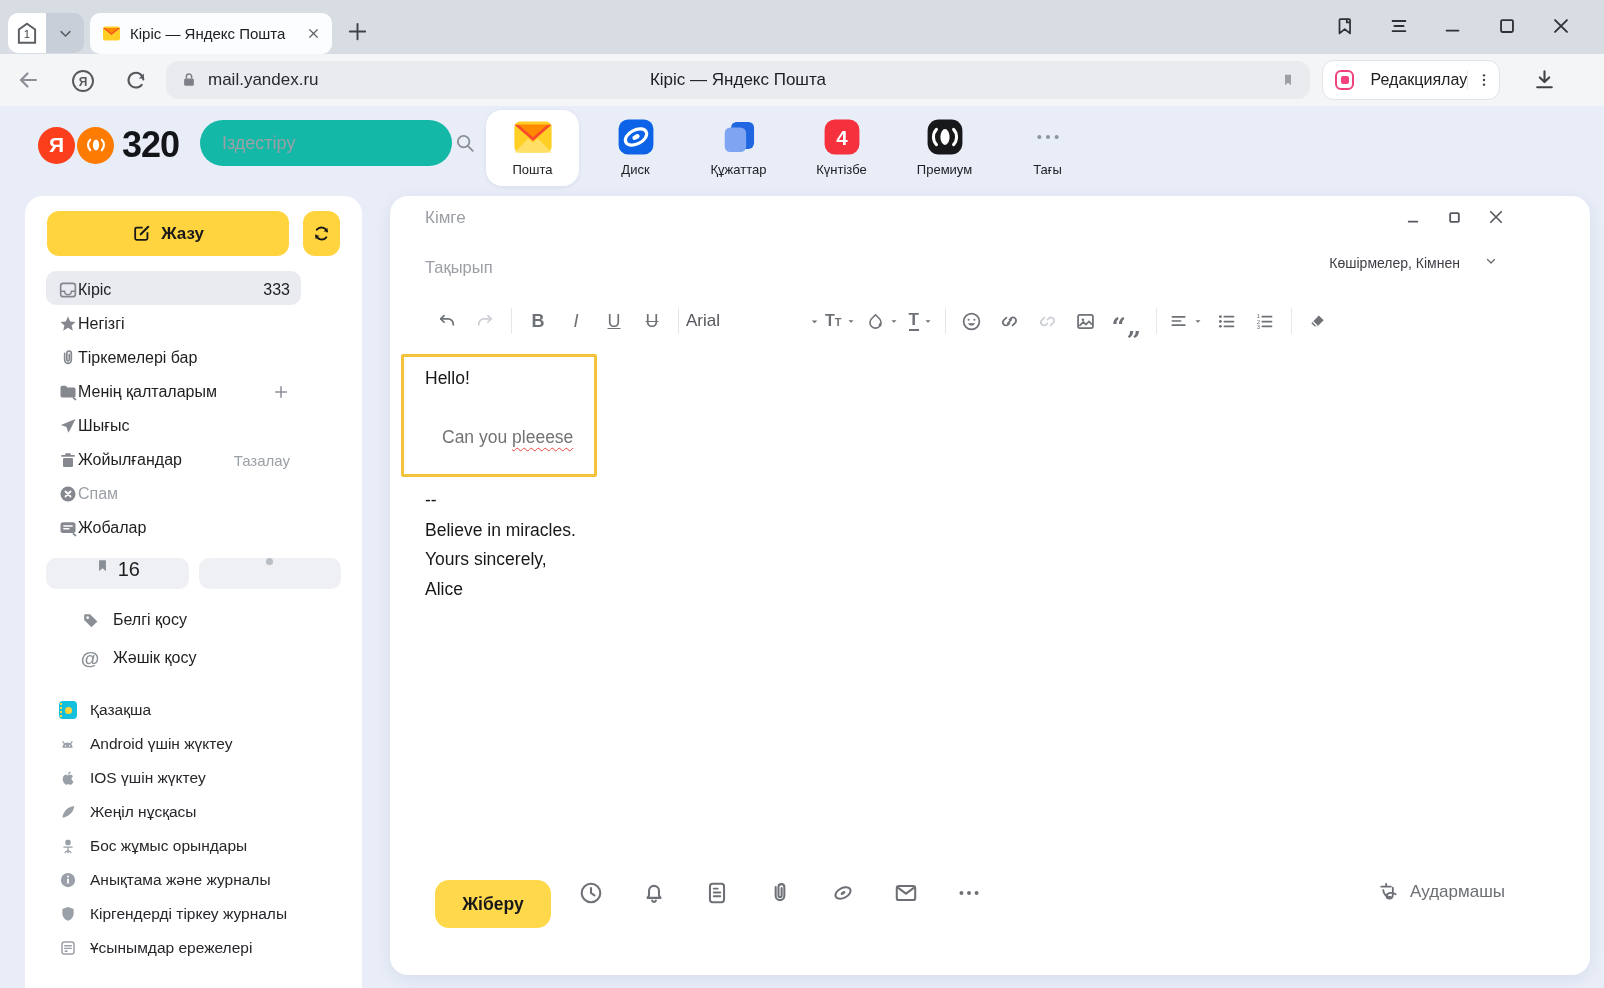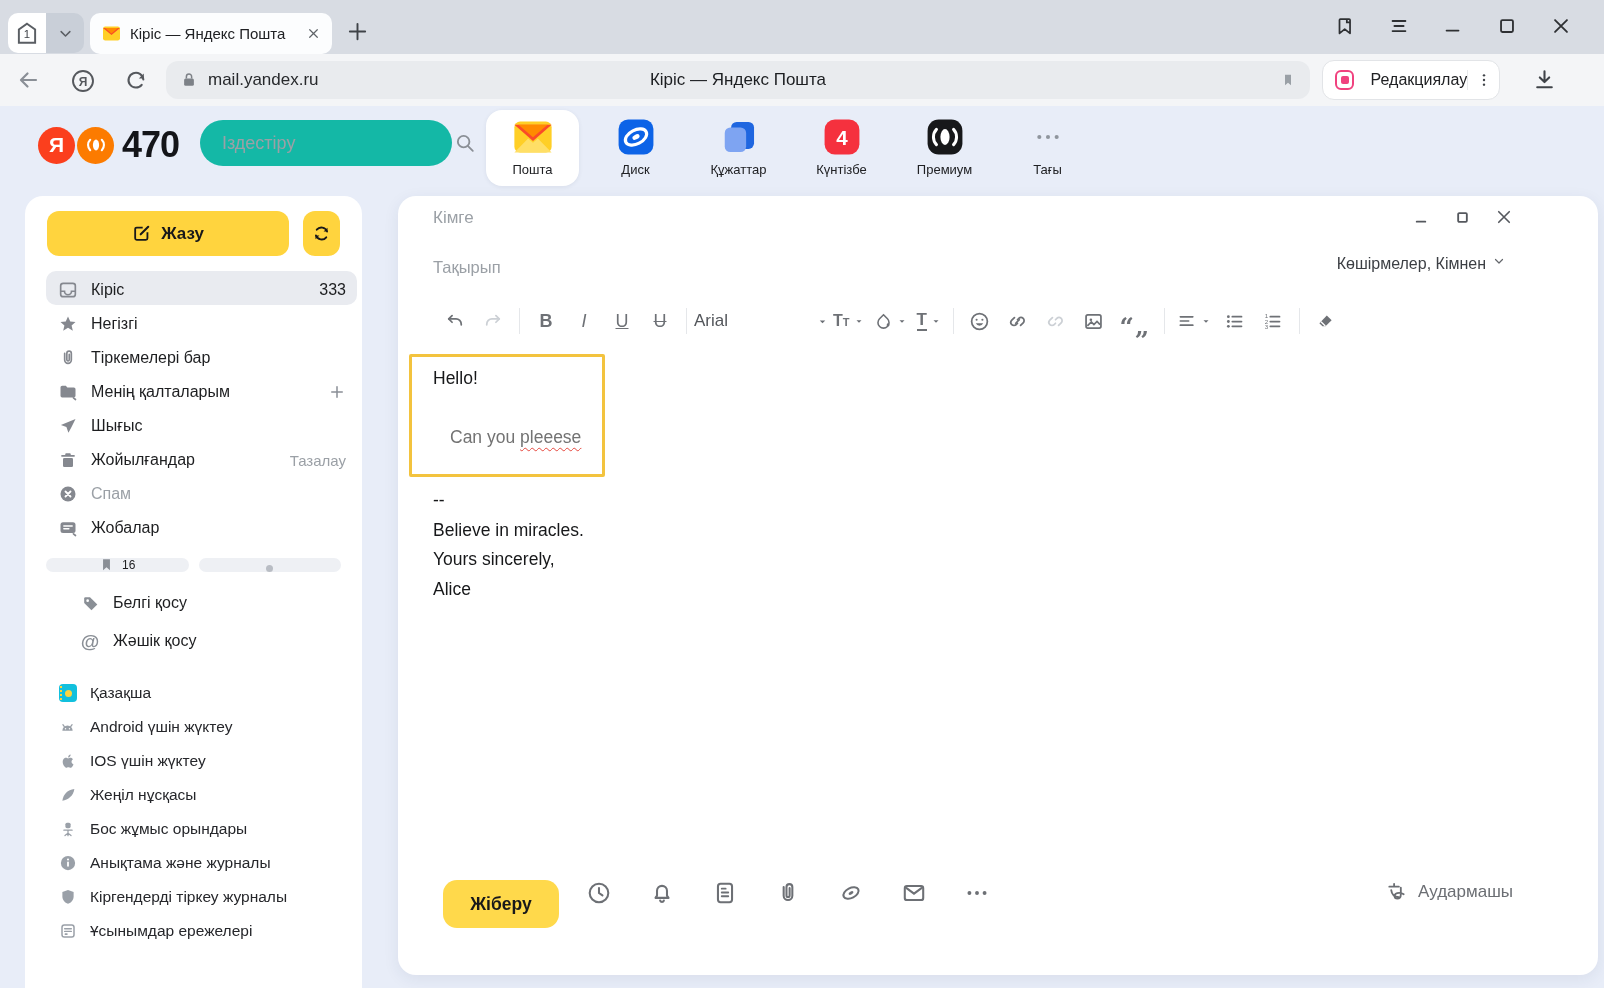--- a/index.html
+++ b/index.html
@@ -53,47 +53,47 @@
   .sq40 { width:40px; height:40px; display:flex; align-items:center; justify-content:center; }
   .gear { position:absolute; left:1429px; top:130px; }
   .avatar { position:absolute; left:1482px; top:118px; width:46px; height:46px; border-radius:50%; overflow:hidden; background:#eef1fa; }
 
   
   .sidebar { position:absolute; left:25px; top:196px; width:337px; height:792px; background:#fff; border-radius:18px 18px 0 0; }
   .compose-row { display:flex; gap:14px; padding:15px 22px 0 22px;text-align:right; }
   .btn-compose { flex:1; height:45px; background:#ffd43e; border-radius:12px; display:flex; align-items:center; justify-content:center; gap:10px; font-size:17px; font-weight:700; color:#18181a; cursor:pointer; }
   .btn-refresh { width:37px; height:45px; background:#ffd43e; border-radius:12px; display:flex; align-items:center; justify-content:center; cursor:pointer; }
   .folders { margin:15px 5px 0 21px; }
-  .frow { height:34px; display:flex; align-items:center; gap:13px; padding:4px 11px 0 12px; border-radius:10px; font-size:16px; color:#1d1e20; width:311px; }
+  .frow { height:34px; display:flex; align-items:center; padding:4px 11px 0 12px; border-radius:10px; font-size:16px; color:#1d1e20; width:255px; }
   .frow.active { background:#e9ebf0; }
   .frow .fico { width:20px; color:#85888f; display:flex; }
   .fcount { margin-left:auto; font-size:16px; color:#1d1e20; }
   .faction { margin-left:auto; font-size:15px; color:#9ba0a6; }
   .fplus { margin-left:auto; display:flex; color:#8a8f96; }
   .frow.muted { color:#9ba0a6; }
   .pills { display:flex; gap:10px; margin:15px 21px 0 21px; }
-  .pill { flex:1; height:14px; background:#eef0f4; border-radius:10px; display:flex; align-items:flex-end; justify-content:center; gap:8px; font-size:12px; color:#1d1e20; }
+  .pill { flex:1; height:31px; background:#eef0f4; border-radius:10px; display:flex; align-items:flex-start; justify-content:center; gap:8px; font-size:20px; color:#1d1e20; }
   .pill-dot { width:7px; height:7px; border-radius:50%; background:#b9bdc4; }
   .sactions { margin-top:12px; }
   .arow { height:38px; display:flex; align-items:center; gap:13px; padding-left:55px; font-size:16px; color:#1d1e20; }
   .arow .fico { width:20px; color:#8a8f96; display:flex; justify-content:center; }
   .at-glyph { font-size:19px; font-weight:600; color:#8a8f96; line-height:1; }
   .sfooter { margin-top:16px; }
   .srow { height:34px; display:flex; align-items:center; gap:13px; padding-left:33px; font-size:15.5px; color:#26272b; }
   .srow .fico { width:19px; color:#9aa0a8; display:flex; justify-content:center; }
   .kzflag { width:18px; height:18px; border-radius:4px; background:#12c0dd; position:relative; overflow:hidden; }
   .kzflag:before { content:""; position:absolute; left:50%; top:50%; width:7px; height:7px; margin:-3.5px 0 0 -2.5px; border-radius:50%; background:#ffd families43e; background:#ffd43e; }
   .kzflag:after { content:""; position:absolute; left:1.5px; top:2px; bottom:2px; width:2px; background:repeating-linear-gradient(#ffd43e 0 2px, transparent 2px 4px); }
 
   
-  .composewin { position:absolute; left:390px; top:196px; width:1200px; height:779px; background:#fff; border-radius:18px; box-shadow:0 4px 16px rgba(40,50,90,.08);margin-left:8px; }
+  .composewin { position:absolute; left:390px; top:196px; width:1200px; height:779px; background:#fff; border-radius:18px; box-shadow:0 4px 16px rgba(40,50,90,.08); }
   .to-field { position:absolute; left:35px; top:8px; width:620px; height:28px; font-size:17px; color:#26282b; }
   .subject-field { position:absolute; left:35px; top:57px; width:620px; height:28px; font-size:16.5px; color:#26282b; }
   .cwin-controls { position:absolute; top:12px; right:85px; display:flex; gap:26px; align-items:center; color:#55585e; }
-  .ccfrom { position:absolute; top:59px; right:93px; display:flex; gap:7px; font-size:16px; color:#3c3f44; cursor:pointer; }
+  .ccfrom { position:absolute; top:59px; right:93px; display:flex; gap:25px; font-size:14px; color:#3c3f44; cursor:pointer; }
   .tbar { position:absolute; left:38px; top:103px; height:44px; display:flex; align-items:center; color:#6e7176; }
   .tb { width:38px; height:36px; display:flex; align-items:center; justify-content:center; font-size:18px; cursor:pointer; }
   .tb.w44 { width:44px; }
   .tbdiv { width:1px; height:26px; background:#e5e7ea; margin:0 7px; }
   .tb-b { font-weight:700; }
   .tb-i { font-style:italic; }
   .tb-u { text-decoration:underline; }
   .tb-s { text-decoration:line-through; }
   .tb-font { width:134px; display:flex; align-items:center; cursor:pointer; }
   .tb-font-name { font-size:17px; color:#53565b; }
@@ -245,21 +245,21 @@
   <div class="mailheader">
     <div class="logo">
       <span class="logo-red">Я</span>
       <span class="logo-orange">
         <svg width="24" height="24" viewBox="0 0 24 24">
             <ellipse cx="12" cy="12" rx="3.1" ry="5.4" fill="#fff"></ellipse>
             <path d="M6.2 6.8a7.4 7.4 0 0 0 0 10.4" fill="none" stroke="#fff" stroke-width="2.1" stroke-linecap="round"></path>
             <path d="M17.8 6.8a7.4 7.4 0 0 1 0 10.4" fill="none" stroke="#fff" stroke-width="2.1" stroke-linecap="round"></path>
           </svg>
       </span>
-      <span class="logo-360">470</span>
+      <span class="logo-360">320</span>
     </div>
 
     <div class="searchbox">
       <input type="text" placeholder="Іздестіру" style="">
       <span class="search-ico">
         <svg width="22" height="22" viewBox="0 0 24 24">
             <circle cx="10.5" cy="10.5" r="6.3" fill="none" stroke="#8a8f96" stroke-width="2"></circle>
             <path d="M15.3 15.3L20.5 20.5" stroke="#8a8f96" stroke-width="2" stroke-linecap="round"></path>
           </svg>
       </span>

